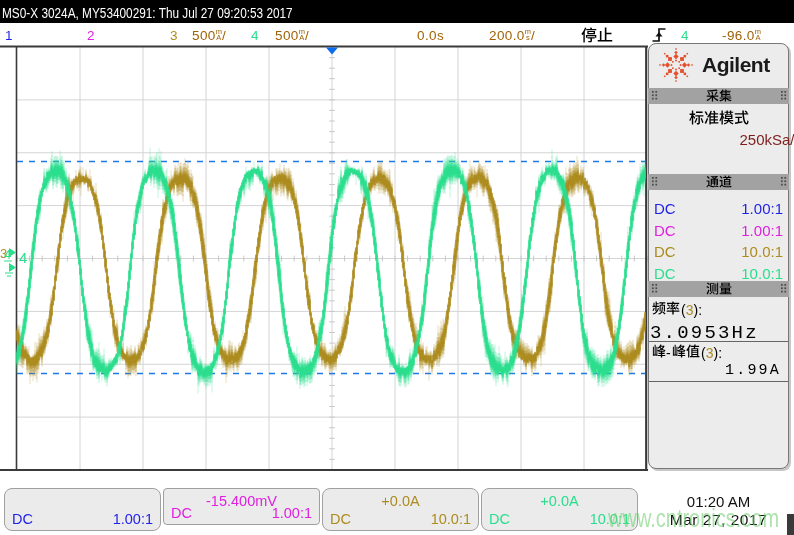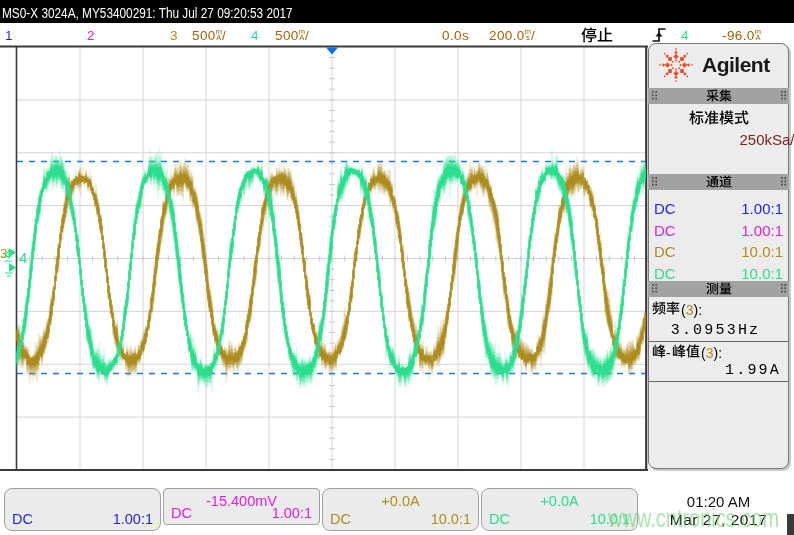--- a/index.html
+++ b/index.html
@@ -5,21 +5,21 @@
 .r2{position:absolute;top:28px;font-size:13.5px;letter-spacing:0.4px;color:#a16207;white-space:nowrap}
 </style></head><body>
 <div style="position:absolute;left:0;top:0;width:794px;height:22.5px;background:#000"></div>
 <div style="position:absolute;left:2px;top:3.5px;color:#fff;font-size:15.5px;transform:scaleX(0.762);transform-origin:0 0;white-space:nowrap">MS0-X 3024A, MY53400291: Thu Jul 27 09:20:53 2017</div>
 <span class="r2" style="left:5px;color:#1f1fe8">1</span>
 <span class="r2" style="left:87px;color:#e01fe0">2</span>
 <span class="r2" style="left:170px;color:#ad8c1f">3</span>
 <span class="r2" style="left:192px">500<span style="display:inline-block;vertical-align:top;line-height:6.2px;font-size:7.5px;letter-spacing:0;text-align:center;transform:translateY(0.5px)">m<br>A</span>/</span>
 <span class="r2" style="left:251px;color:#2ade8d">4</span>
 <span class="r2" style="left:275px">500<span style="display:inline-block;vertical-align:top;line-height:6.2px;font-size:7.5px;letter-spacing:0;text-align:center;transform:translateY(0.5px)">m<br>A</span>/</span>
-<span class="r2" style="left:442px">0.0s</span>
+<span class="r2" style="left:417px">0.0s</span>
 <span class="r2" style="left:489px">200.0<span style="display:inline-block;vertical-align:top;line-height:6.2px;font-size:7.5px;letter-spacing:0;text-align:center;transform:translateY(0.5px)">m<br>s</span>/</span>
 <svg style="position:absolute;left:581px;top:27px;" width="34" height="20">
     <path transform="translate(0.0,14.08) scale(0.01600,-0.01600)" d="M480 569H786V498H480ZM394 634V432H877V634ZM307 380V209H389V303H872V209H957V380ZM561 826C572 806 584 782 593 760H326V681H954V760H695C683 788 665 824 647 851ZM402 239V163H588V17C588 5 584 1 568 1C553 0 496 0 441 2C454 -22 466 -55 470 -80C547 -80 600 -80 637 -69C674 -56 683 -32 683 14V163H860V239ZM251 842C200 694 116 548 27 453C43 430 69 379 78 357C102 384 126 414 149 447V-83H236V588C275 661 310 738 337 814Z" fill="#000"></path>
     <path transform="translate(16.0,14.08) scale(0.01600,-0.01600)" d="M180 630V60H45V-34H953V60H589V423H904V518H589V842H489V60H277V630Z" fill="#000"></path>
   </svg>
 <svg style="position:absolute;left:651px;top:25px" width="20" height="20" viewBox="0 0 20 20">
 <path d="M1.5 16 L8 16 L8 4 L14.5 4" stroke="#111" stroke-width="1.7" fill="none"></path>
 <polygon points="4.5,11.5 11.5,11.5 8,7" fill="#111"></polygon>
   </svg>
 <span class="r2" style="left:681px;color:#2ade8d">4</span>
@@ -264,21 +264,21 @@
   </svg>
 <svg style="position:absolute;left:705.5px;top:282px;" width="28" height="16">
     <path transform="translate(0.0,11.44) scale(0.01300,-0.01300)" d="M485 86C533 36 590 -33 616 -77L677 -37C649 6 591 73 543 121ZM309 788V148H382V719H579V152H655V788ZM858 830V17C858 2 852 -3 838 -3C823 -3 777 -4 725 -2C736 -25 747 -60 750 -81C822 -81 867 -78 896 -65C924 -52 934 -29 934 18V830ZM721 753V147H794V753ZM442 654V288C442 171 424 53 261 -25C274 -37 296 -68 304 -83C484 3 512 154 512 286V654ZM75 766C130 735 203 688 238 657L296 733C259 764 184 807 131 834ZM33 497C88 467 162 422 198 393L254 468C215 497 141 539 87 566ZM52 -23 138 -72C180 23 226 143 262 248L185 298C146 184 91 55 52 -23Z" fill="#000"></path>
     <path transform="translate(13.0,11.44) scale(0.01300,-0.01300)" d="M266 666H728V619H266ZM266 761H728V715H266ZM175 813V568H823V813ZM49 530V461H953V530ZM246 270H453V223H246ZM545 270H757V223H545ZM246 368H453V321H246ZM545 368H757V321H545ZM46 11V-60H957V11H545V60H871V123H545V169H851V422H157V169H453V123H132V60H453V11Z" fill="#000"></path>
   </svg>
 <svg style="position:absolute;left:652px;top:301px;" width="30" height="18">
     <path transform="translate(0.0,12.32) scale(0.01400,-0.01400)" d="M695 491C693 150 685 42 447 -21C463 -37 485 -68 492 -88C753 -14 771 124 772 491ZM725 77C791 28 876 -42 916 -86L972 -28C929 16 842 83 778 129ZM121 399C102 327 71 252 31 202C50 192 84 171 99 159C140 214 178 299 200 382ZM540 607V135H619V535H845V138H928V607H752L790 704H953V786H516V704H700C691 672 678 637 667 607ZM419 387C398 301 368 229 324 170V455H503V539H342V649H480V728H342V845H258V539H180V757H104V539H35V455H237V152H310C247 74 159 20 40 -14C59 -33 79 -64 88 -87C321 -9 444 131 500 369Z" fill="#000"></path>
     <path transform="translate(14.0,12.32) scale(0.01400,-0.01400)" d="M824 643C790 603 731 548 687 516L757 472C801 503 858 550 903 596ZM49 345 96 269C161 300 241 342 316 383L298 453C206 411 112 369 49 345ZM78 588C131 556 197 506 228 472L295 529C261 563 194 609 141 639ZM673 400C742 360 828 301 869 261L939 318C894 358 805 415 739 452ZM48 204V116H450V-83H550V116H953V204H550V279H450V204ZM423 828C437 807 452 782 464 759H70V672H426C399 630 371 595 360 584C345 566 330 554 315 551C324 530 336 491 341 474C356 480 379 485 477 492C434 450 397 417 379 403C345 375 320 357 296 353C305 331 317 291 322 274C344 285 381 291 634 314C644 296 652 278 657 263L732 293C712 342 664 414 620 467L550 441C564 423 579 403 593 382L447 371C532 438 617 522 691 610L617 653C597 625 574 597 551 571L439 566C468 598 496 634 522 672H942V759H576C561 787 539 823 518 851Z" fill="#000"></path>
   </svg>
 <span style="position:absolute;left:681px;top:302px;font-size:14px">(<span style="color:#ad8c1f">3</span>):</span>
-<div style="position:absolute;left:650px;top:322px;width:131px;text-align:center;font-size:15px;font-family:'Liberation Mono',monospace;letter-spacing:2.2px">3.0953Hz</div>
+<div style="position:absolute;left:650px;top:322px;width:131px;text-align:left;font-size:19px;font-family:'Liberation Mono',monospace;letter-spacing:2.2px">3.0953Hz</div>
 <div style="position:absolute;left:649px;top:341px;width:139px;border-top:1px solid #666"></div>
 <svg style="position:absolute;left:652px;top:344px;" width="16" height="18">
     <path transform="translate(0.0,12.32) scale(0.01400,-0.01400)" d="M606 689H778C754 648 723 611 686 578C649 609 619 643 597 677ZM187 834V127L135 123V679H64V40L315 62V22H385V424C400 406 420 375 429 354C522 380 611 418 687 472C750 428 826 391 915 368C927 392 953 428 972 447C888 464 816 493 757 529C818 586 867 656 899 742L841 766L825 763H653C663 782 673 801 681 821L595 844C555 747 478 658 392 603C411 587 441 550 453 532C484 555 515 583 544 614C565 584 590 555 619 527C550 481 469 448 385 429V679H315V137L262 132V834ZM634 413V354H460V285H634V230H466V160H634V99H420V24H634V-84H728V24H945V99H728V160H903V230H728V285H905V354H728V413Z" fill="#000"></path>
   </svg>
 <span style="position:absolute;left:666px;top:345px;font-size:14px">-</span>
 <svg style="position:absolute;left:672px;top:344px;" width="30" height="18">
     <path transform="translate(0.0,12.32) scale(0.01400,-0.01400)" d="M606 689H778C754 648 723 611 686 578C649 609 619 643 597 677ZM187 834V127L135 123V679H64V40L315 62V22H385V424C400 406 420 375 429 354C522 380 611 418 687 472C750 428 826 391 915 368C927 392 953 428 972 447C888 464 816 493 757 529C818 586 867 656 899 742L841 766L825 763H653C663 782 673 801 681 821L595 844C555 747 478 658 392 603C411 587 441 550 453 532C484 555 515 583 544 614C565 584 590 555 619 527C550 481 469 448 385 429V679H315V137L262 132V834ZM634 413V354H460V285H634V230H466V160H634V99H420V24H634V-84H728V24H945V99H728V160H903V230H728V285H905V354H728V413Z" fill="#000"></path>
     <path transform="translate(14.0,12.32) scale(0.01400,-0.01400)" d="M593 843C591 814 587 781 582 747H332V665H569L553 582H380V21H288V-60H962V21H878V582H639L659 665H936V747H676L693 839ZM465 21V92H791V21ZM465 371H791V299H465ZM465 439V510H791V439ZM465 233H791V160H465ZM252 842C201 694 116 548 27 453C43 430 69 380 78 357C103 384 127 415 150 448V-84H238V591C277 662 311 739 339 815Z" fill="#000"></path>
   </svg>
 <span style="position:absolute;left:701px;top:345px;font-size:14px">(<span style="color:#ad8c1f">3</span>):</span>

